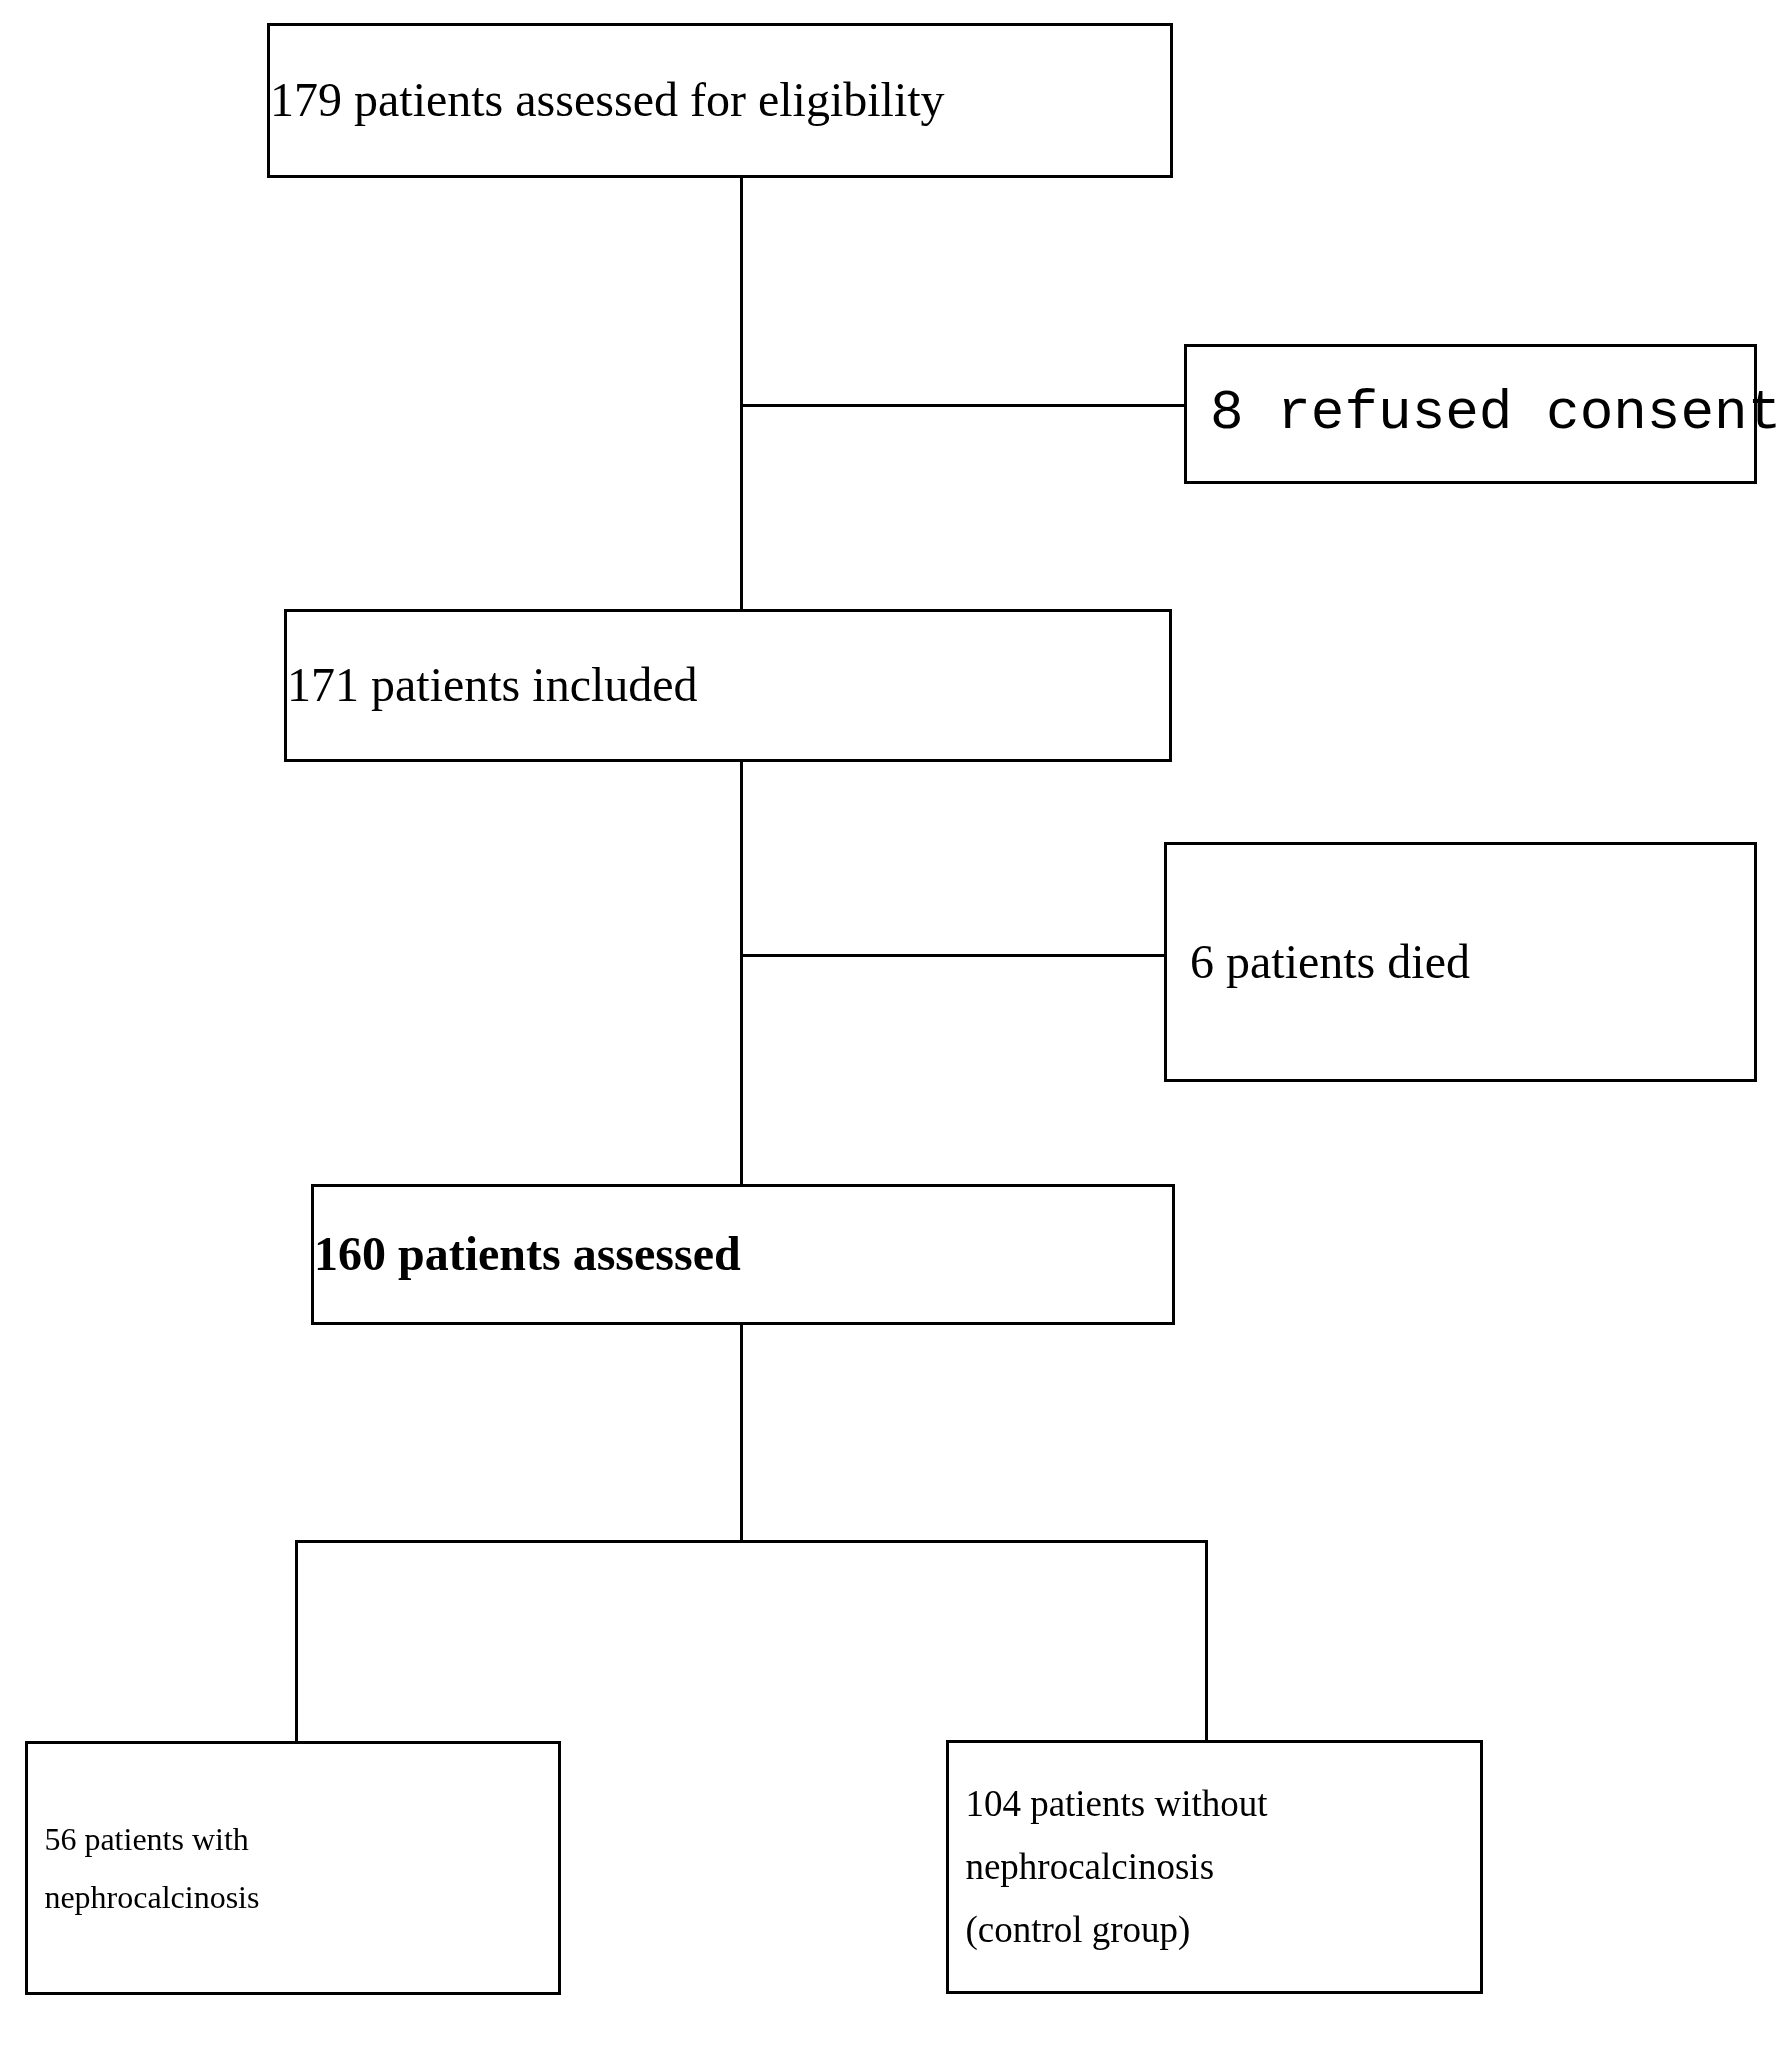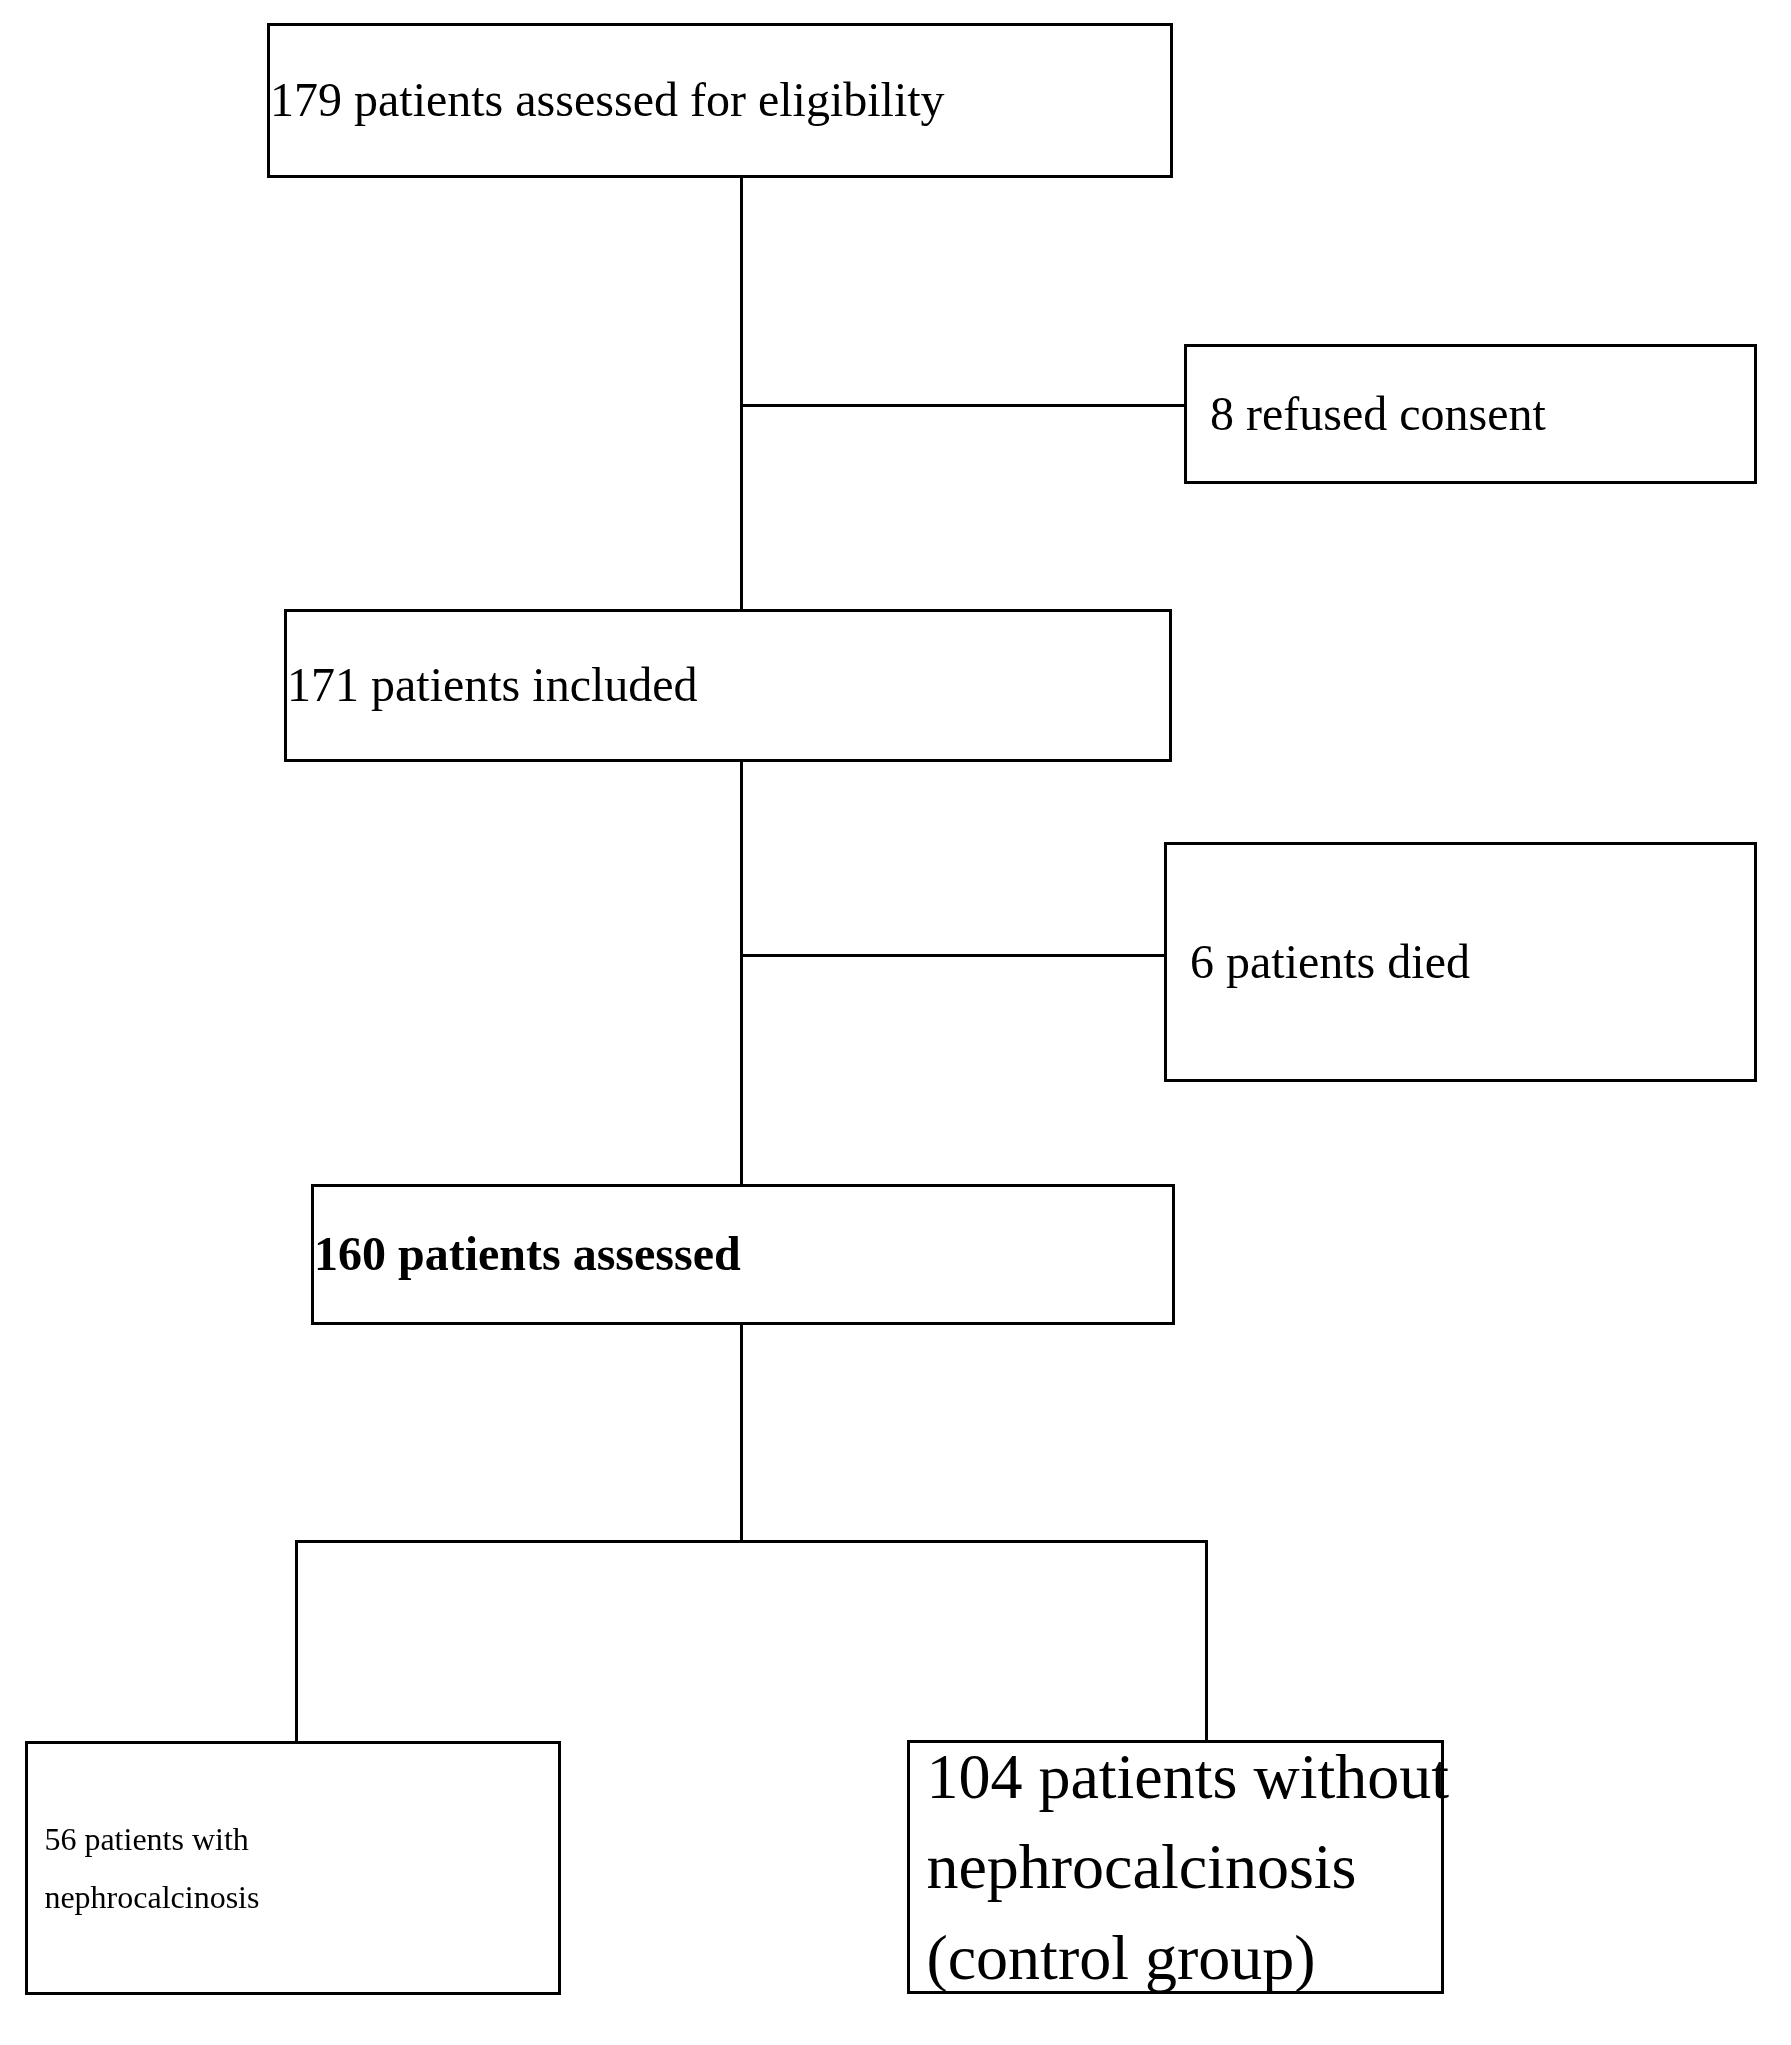--- a/index.html
+++ b/index.html
@@ -37,22 +37,23 @@
 
   
   #box-eligibility {
     left: 267px;  top: 23px;
     width: 906px; height: 155px;
     font-size: 48px;
   }
   #box-refused {
     left: 1184px; top: 344px;
     width: 573px;  height: 140px;
-    font-size: 48px;
+    font-size: 56px;
     padding-left: 23px;
+    font-family: Liberation Mono, monospace;
   }
   #box-included {
     left: 284px;  top: 609px;
     width: 888px; height: 153px;
     font-size: 48px;
   }
   #box-excluded {
     left: 1164px; top: 842px;
     width: 593px;  height: 240px;
     font-size: 48px;
@@ -65,23 +66,23 @@
     font-size: 48px;
     font-weight: bold;
   }
   #box-nc {
     left: 25px;   top: 1741px;
     width: 536px;  height: 254px;
     font-size: 32px;
     padding-left: 16.4px;
   }
   #box-control {
-    left: 907px; top: 1740px;
+    left: 946px; top: 1740px;
     width: 537px;  height: 254px;
-    font-size: 64px;
+    font-size: 37px;
     padding-left: 16.4px;
   }
   #box-nc .line + .line,
   #box-control .line + .line { margin-top: 25px; }
 
   
   .conn {
     position: absolute;
     background: #000000;
   }

